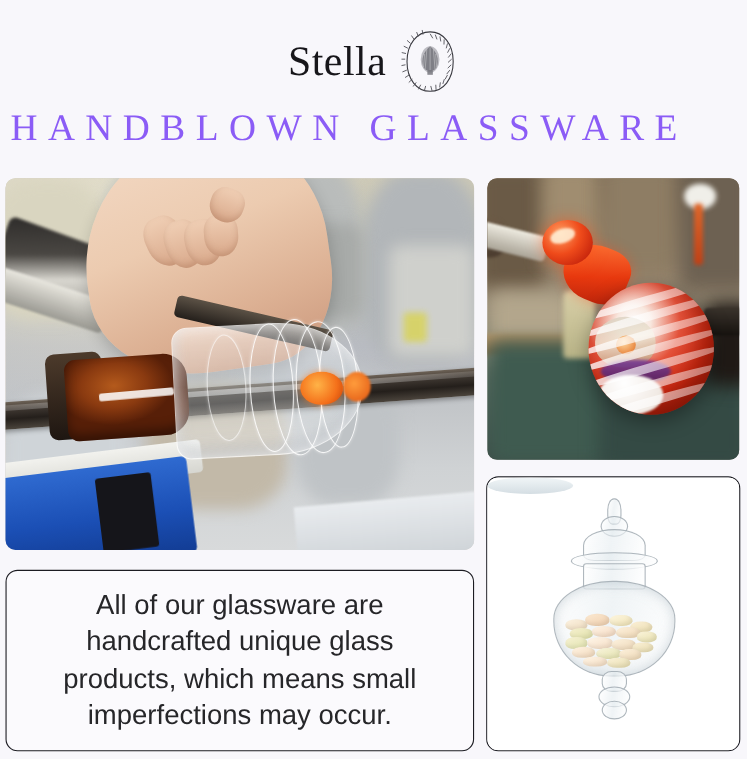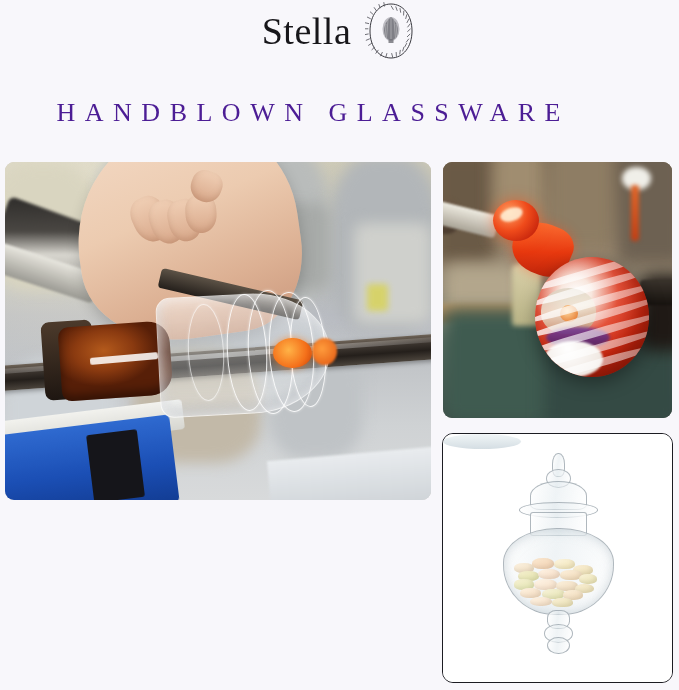--- a/index.html
+++ b/index.html
@@ -7,38 +7,38 @@
     width:679px;height:690px;
     background:#f8f7fb;
     font-family:"Liberation Sans",sans-serif;
     overflow:hidden;
     position:relative;
   }
   .page{position:relative;width:679px;height:690px;}
 
   
   .brand{
-    position:absolute;left:0;top:1px;width:679px;height:60px;
+    position:absolute;left:0;top:26px;width:679px;height:60px;
     display:flex;align-items:center;justify-content:center;gap:14px;
   }
   .brand-word{
     font-family:"Liberation Serif",serif;
     font-size:38px;font-weight:400;color:#17161a;letter-spacing:.5px;
     line-height:1;
   }
   .emblem{
     width:52px;height:58px;position:relative;display:block;
   }
 
   
   .headline{
     position:absolute;left:0;top:98px;width:617px;
     text-align:center;
     font-family:"Liberation Serif",serif;
-    font-size:26px;font-weight:400;color:#4c1d95;
+    font-size:34px;font-weight:400;color:#8b5cf6;
     letter-spacing:9.5px;
     white-space:nowrap;
     text-indent:9.5px;
   }
 
   
   .photo{
     position:absolute;border-radius:9px;overflow:hidden;
     background:#cfcabf;
   }
@@ -347,20 +347,28 @@
       <div class="p2-stripe s1"></div>
       <div class="p2-stripe s2"></div>
       <div class="p2-stripe s3"></div>
       <div class="p2-stripe s4"></div>
       <div class="p2-stripe s5"></div>
       <div class="p2-stripe s6"></div>
       <div class="p2-stripe s7"></div>
     </div>
   </div>
 
+  <div class="panel panel-note">
+    <div class="note-text">
+      <span>All of our glassware are</span>
+      <span>handcrafted unique glass</span>
+      <span>products, which means small</span>
+      <span>imperfections may occur.</span>
+    </div>
+  </div>
 
   <div class="panel panel-jar">
     <div class="jar-wrap">
       <div class="jar-glass jar-finial"></div>
       <div class="jar-glass jar-knob1"></div>
       <div class="jar-glass jar-dome"></div>
       <div class="jar-glass jar-lidplate"></div>
       <div class="jar-glass jar-neck"></div>
       <div class="jar-glass jar-body">
         <div class="candies">

